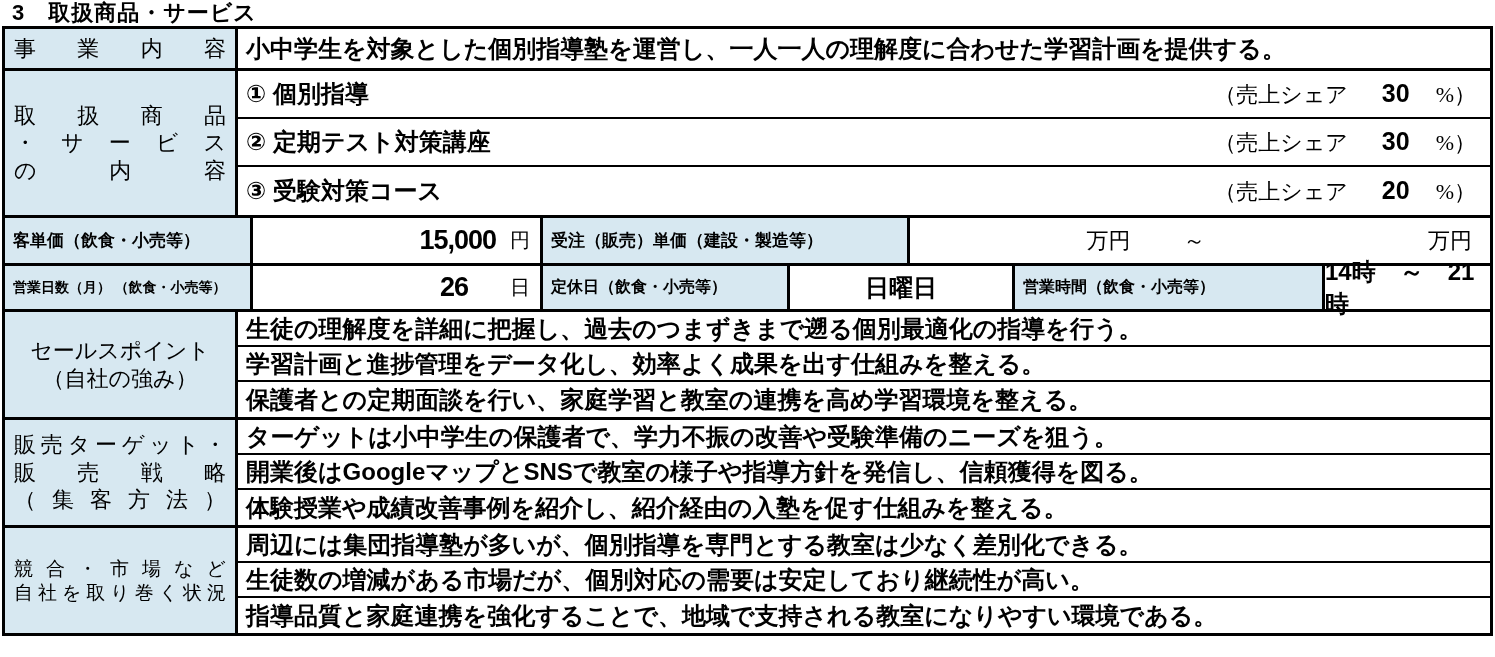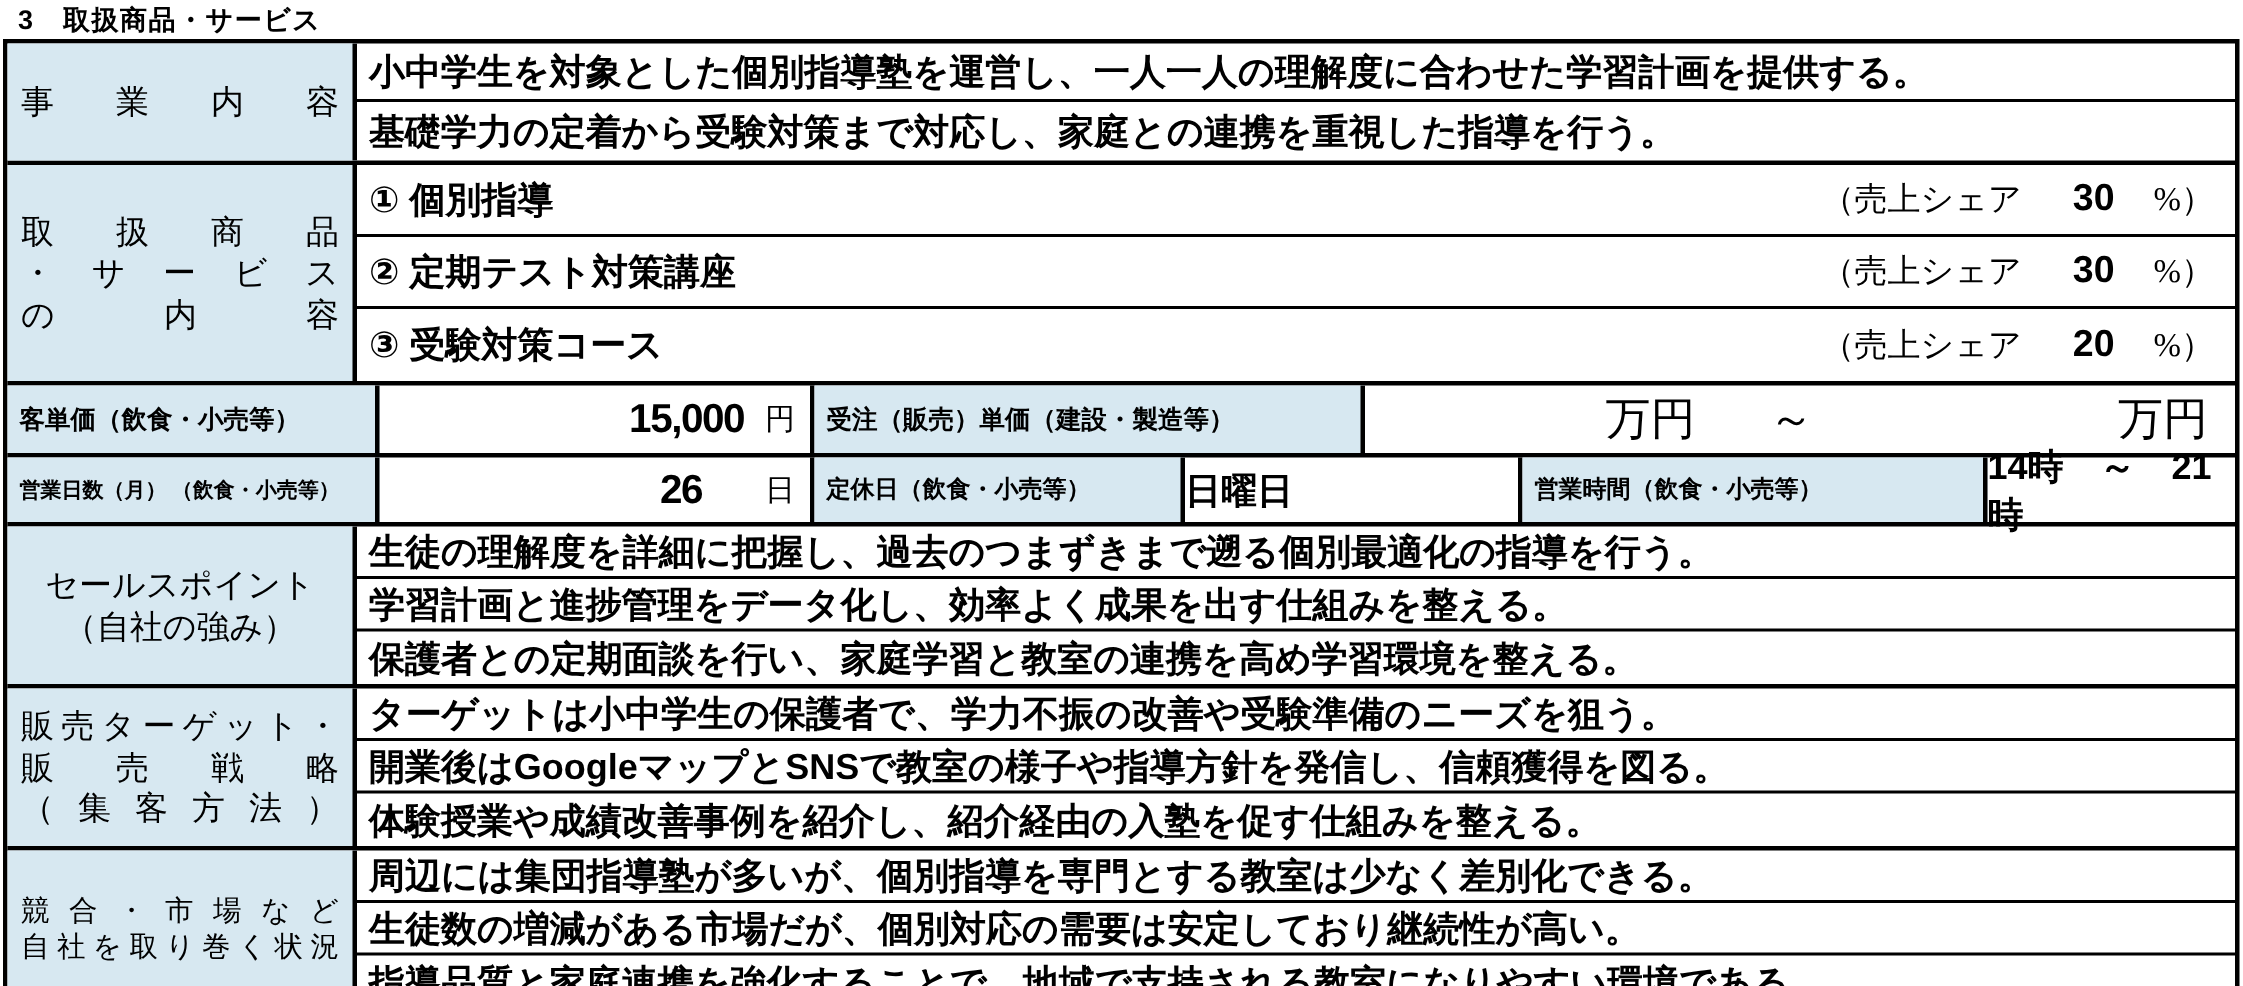--- a/index.html
+++ b/index.html
@@ -1,21 +1,21 @@
 <!DOCTYPE html>
 <html lang="ja"><head>
 <meta charset="utf-8">
 <style>
   html,body{margin:0;padding:0;background:#fff;}
   body{width:1495px;font-family:"Liberation Sans","DejaVu Sans",sans-serif;color:#000;}
   .gothic{font-family:"Liberation Sans","DejaVu Sans",sans-serif;}
 
   .page-title{
     height:26px;line-height:26px;padding-left:12px;
-    font-size:18px;font-weight:bold;letter-spacing:1px;
+    font-size:22px;font-weight:bold;letter-spacing:1px;
   }
 
   .tbl{
     margin:0 2px;border:3px solid #000;box-sizing:border-box;
   }
   .block{display:flex;border-bottom:3px solid #000;}
   .block:last-child{border-bottom:none;}
 
   
   .bh{
@@ -57,52 +57,51 @@
 
   .row3{height:45px;}
   .row4{height:43px;}
 
   .c1{width:248px;flex:0 0 248px;}
   .r3c2{width:290px;flex:0 0 290px;justify-content:flex-end;}
   .r3c3{width:367px;flex:0 0 367px;font-size:17px;}
   .r3c4{flex:1;}
   .r4c2{width:290px;flex:0 0 290px;justify-content:flex-end;gap:28px;}
   .r4c3{width:247px;flex:0 0 247px;font-size:16px;}
-  .r4c4{width:225px;flex:0 0 225px;justify-content:flex-start;}
+  .r4c4{width:225px;flex:0 0 225px;justify-content:center;}
   .r4c5{width:310px;flex:0 0 310px;font-size:16px;}
   .r4c6{flex:1;justify-content:center;}
 
   .lbl17{font-size:17px;}
   .lbl14{font-size:14px;}
 
   .numval{font-size:27px;font-weight:bold;letter-spacing:-1px;}
   .numunit{font-family:"Liberation Serif","DejaVu Serif",serif;font-size:20px;margin:0 10px 0 14px;}
 
   .manyen{width:100%;display:flex;align-items:center;
-    font-family:Liberation Sans, sans-serif;font-size:30px;}
+    font-family:Liberation Sans, sans-serif;font-size:22px;}
   .manyen .m1{flex:0 0 38%;text-align:right;}
   .manyen .m2{flex:0 0 22%;text-align:center;}
   .manyen .m3{flex:1;text-align:right;padding-right:18px;}
 
   .boldval{font-size:24px;font-weight:bold;}
 </style>
 </head>
 <body>
 
 <div class="page-title gothic">3　取扱商品・サービス</div>
 
 <div class="tbl">
 
   <div class="block">
     <div class="bh">
       <div class="hline">事業内容</div>
     </div>
     <div class="bbody">
       <div class="srow h39">小中学生を対象とした個別指導塾を運営し、一人一人の理解度に合わせた学習計画を提供する。</div>
-      <div class="srow h39">基礎学力の定着から受験対策まで対応し、家庭との連携を重視した指導を行う。</div>
     </div>
   </div>
 
   <div class="block">
     <div class="bh">
       <div class="hline">取扱商品</div>
       <div class="hline">・サービス</div>
       <div class="hline">の内容</div>
     </div>
     <div class="bbody">

